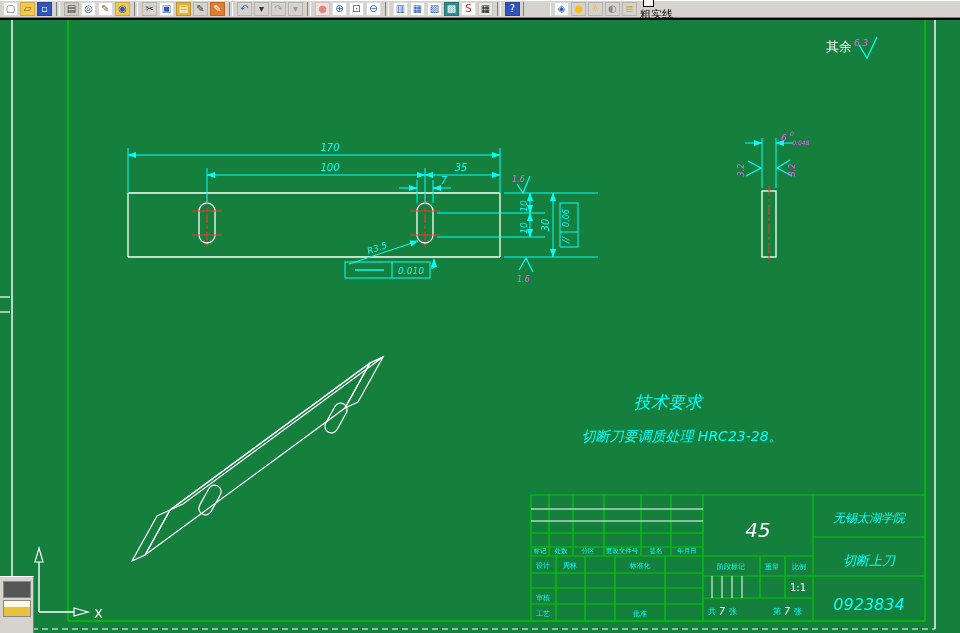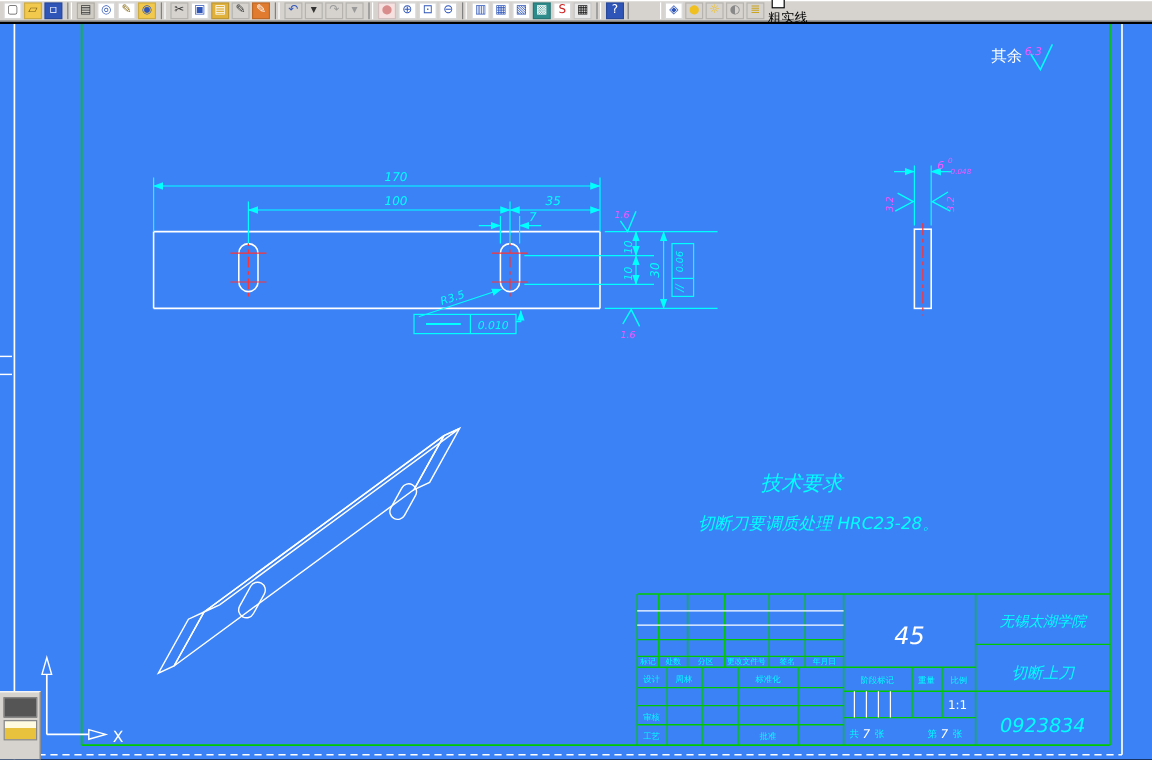--- a/index.html
+++ b/index.html
@@ -8,21 +8,21 @@
   #toolbar{position:absolute;left:0;top:0;width:960px;height:18px;background:#d6d3ce;
     border-bottom:1px solid #808080;box-shadow:inset 0 1px 0 #fff;display:flex;align-items:center;padding-left:2px;box-sizing:border-box;}
   .tb-icon{width:15px;height:14px;margin:0 1px;display:inline-flex;align-items:center;justify-content:center;
     font-size:10px;line-height:1;border:1px solid rgba(0,0,0,0.15);box-sizing:border-box;cursor:pointer;}
   .tb-sep{width:2px;height:14px;margin:0 3px;border-left:1px solid #808080;border-right:1px solid #fff;}
   .tb-gap{width:26px;height:14px;margin:0 2px;border-left:1px solid #808080;border-right:1px solid #fff;}
   #layer-combo{display:flex;margin-left:2px;cursor:pointer;flex-direction:column;}
   #layer-swatch{width:9px;height:9px;background:#fff;border:1px solid #000;margin:0 3px;}
   #layer-name{font-size:11px;color:#000;white-space:nowrap;}
   
-  #canvas{position:absolute;left:0;top:20px;width:960px;height:613px;background:#3b82f6;}
+  #canvas{position:absolute;left:0;top:20px;width:960px;height:613px;background:#15803d;}
   svg text{font-family:"DejaVu Sans",sans-serif;}
   .dimtxt{fill:#00ffff;font-style:italic;}
   .cad-cn{fill:#00ffff;}
   .wtxt{fill:#ffffff;}
   .mtxt{fill:#ff55ff;font-style:italic;}
   
   #dockpanel{position:absolute;left:0;top:556px;width:34px;height:57px;background:#d6d3ce;
     border-top:1px solid #fff;border-right:1px solid #808080;box-sizing:border-box;padding:2px 2px;}
   .dock-icon{width:26px;height:15px;margin:2px auto;border:1px solid #888;display:block;}
   .dock-icon.dark{background:#555;}

